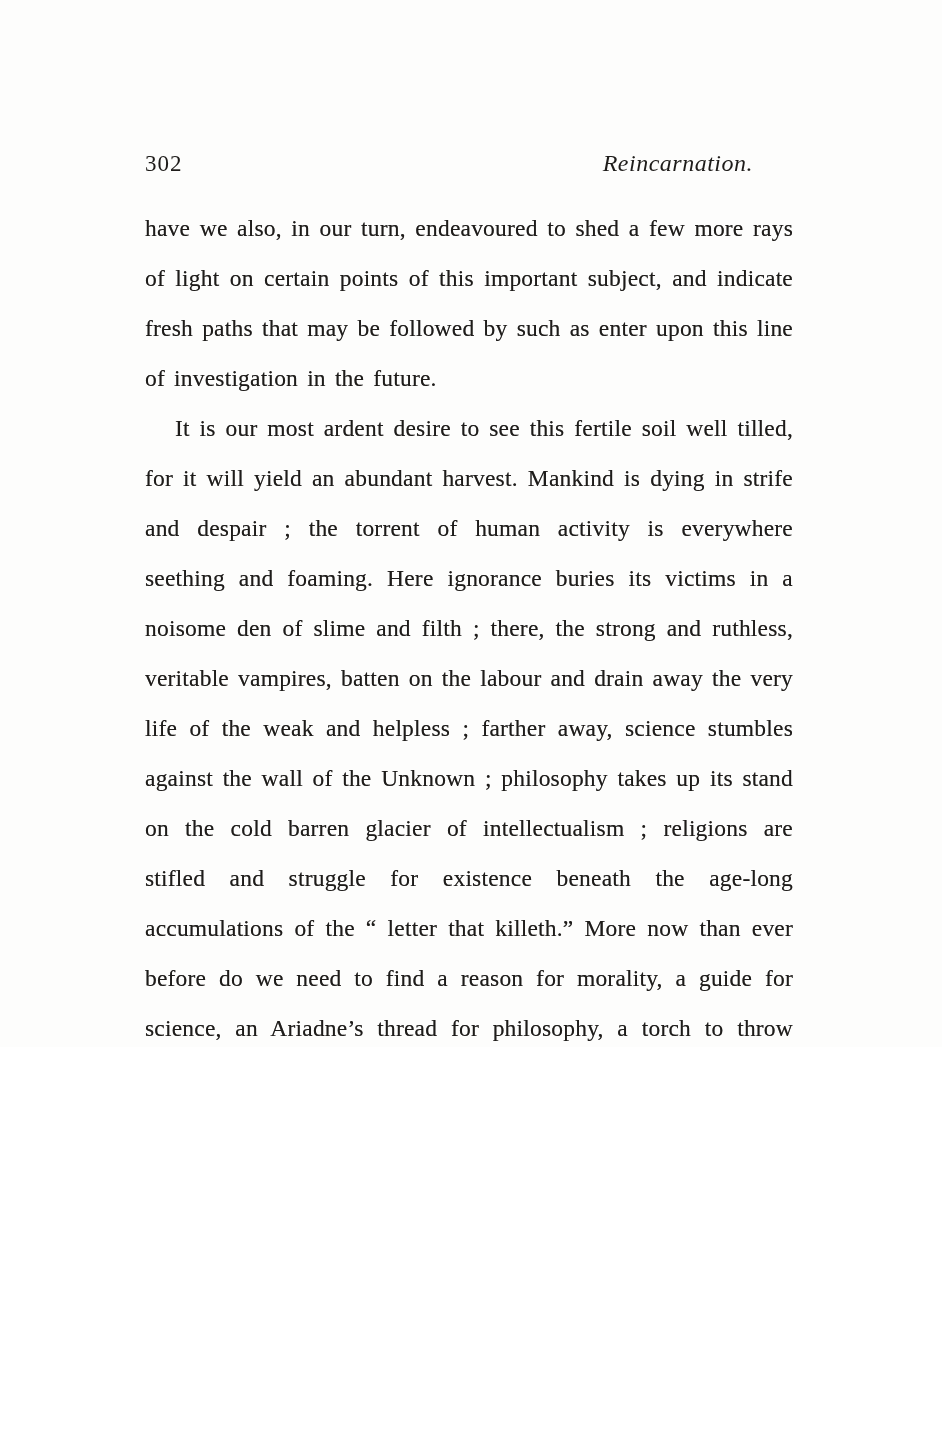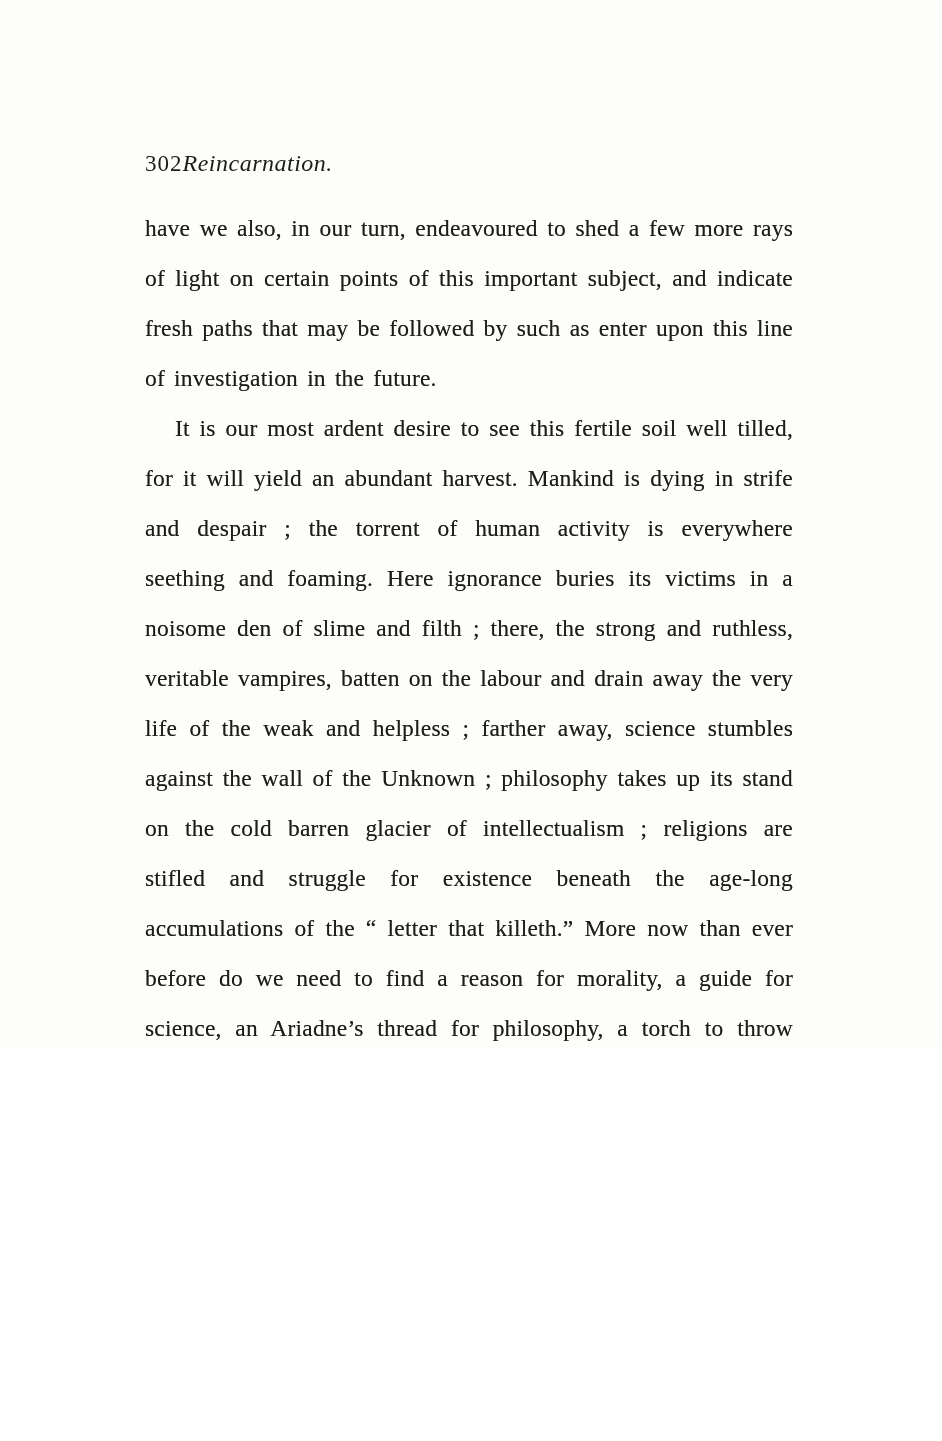--- a/index.html
+++ b/index.html
@@ -28,21 +28,21 @@
     align-items: baseline;
     margin-bottom: 26px;
   }
   .page-number {
     font-size: 23px;
     letter-spacing: 1px;
     flex: 0 0 auto;
   }
   .running-title {
     flex: 1 1 auto;
-    text-align: left;
+    text-align: right;
     font-style: italic;
     font-size: 24px;
     letter-spacing: 0.5px;
     
     margin-right: 40px;
   }
   .body-text p {
     margin: 0;
     font-size: 23.5px;
     line-height: 50px;

